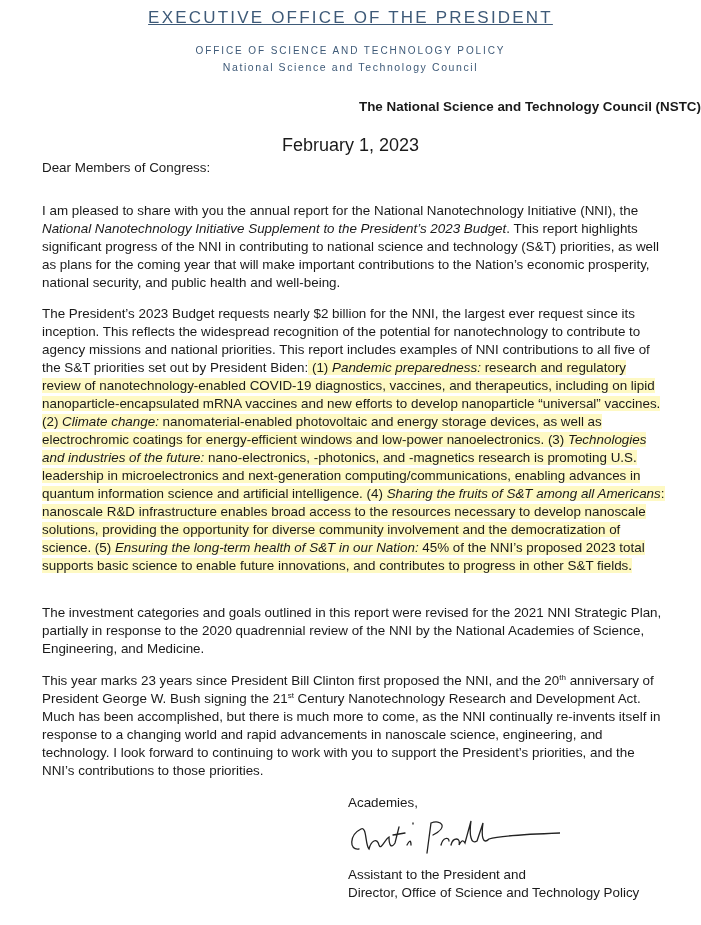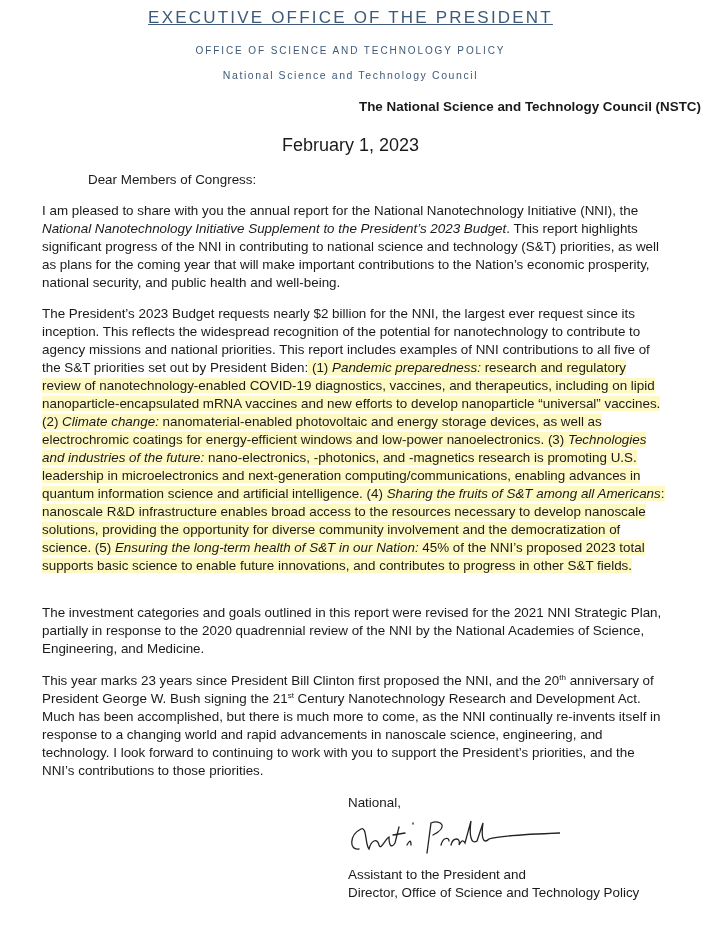--- a/index.html
+++ b/index.html
@@ -1,24 +1,24 @@
 <!DOCTYPE html>
 <html><head>
   <meta charset="utf-8">
   <style>
     html, body { margin: 0; padding: 0; background: #ffffff; }
     body { width: 701px; height: 925px; position: relative; overflow: hidden; font-family: "Liberation Sans", sans-serif; color: #1a1a1a; }
     .letterhead { position: absolute; left: 0; top: 8px; width: 701px; text-align: center; color: #3e5a78; }
     .lh1 { font-size: 17px; letter-spacing: 2.2px; line-height: 20px; text-decoration: underline; }
     .lh2 { font-size: 10px; letter-spacing: 1.9px; line-height: 16px; margin-top: 15px; }
-    .lh3 { font-size: 10.5px; letter-spacing: 1.6px; line-height: 16px; margin-top: 8px; }
+    .lh3 { font-size: 10.5px; letter-spacing: 1.6px; line-height: 16px; margin-top: 0; }
     .lh4 { font-size: 9.5px; letter-spacing: 2px; line-height: 14px; margin-top: 4px; }
     .council { position: absolute; top: 99px; left: 0; width: 701px; text-align: right; font-size: 13.4px; font-weight: bold; }
     .date { position: absolute; top: 135px; left: 0; width: 701px; text-align: center; font-size: 18px; }
-    .salutation { position: absolute; top: 172px; left: 42px; font-size: 13.4px; margin-left: 46px; }
+    .salutation { position: absolute; top: 160px; left: 42px; font-size: 13.4px; }
     .para { position: absolute; left: 42px; width: 625px; font-size: 13.4px; line-height: 18px; }
     #p1 { top: 202px; }
     #p2 { top: 305px; }
     #p3 { top: 604px; }
     #p4 { top: 672px; }
     .hl { background: #fef9c3; }
     i { font-style: italic; }
     sup { font-size: 8px; line-height: 0; vertical-align: 5px; }
     .closing { position: absolute; left: 348px; top: 795px; font-size: 13.4px; }
     .signature { position: absolute; left: 345px; top: 815px; width: 215px; height: 45px; }
@@ -38,21 +38,21 @@
 <div class="salutation">Dear Members of Congress:</div>
 
 <div class="para" id="p1"><span>I am pleased to share with you the annual report for the National Nanotechnology Initiative (NNI), the </span><i>National Nanotechnology Initiative Supplement to the President’s 2023 Budget</i><span>. This report highlights significant progress of the NNI in contributing to national science and technology (S&amp;T) priorities, as well as plans for the coming year that will make important contributions to the Nation’s economic prosperity, national security, and public health and well-being.</span></div>
 
 <div class="para" id="p2"><span>The President’s 2023 Budget requests nearly $2 billion for the NNI, the largest ever request since its inception. This reflects the widespread recognition of the potential for nanotechnology to contribute to agency missions and national priorities. This report includes examples of NNI contributions to all five of the S&amp;T priorities set out by President Biden:</span><span class="hl"><span> (1) </span><i>Pandemic preparedness:</i><span> research and regulatory review of nanotechnology-enabled COVID-19 diagnostics, vaccines, and therapeutics, including on lipid nanoparticle-encapsulated mRNA vaccines and new efforts to develop nanoparticle “universal” vaccines.</span><span> (2) </span><i>Climate change:</i><span> nanomaterial-enabled photovoltaic and energy storage devices, as well as electrochromic coatings for energy-efficient windows and low-power nanoelectronics.</span><span> (3) </span><i>Technologies and industries of the future:</i><span> nano-electronics, -photonics, and -magnetics research is promoting U.S. leadership in microelectronics and next-generation computing/communications, enabling advances in quantum information science and artificial intelligence.</span><span> (4) </span><i>Sharing the fruits of S&amp;T among all Americans</i><span>: nanoscale R&amp;D infrastructure enables broad access to the resources necessary to develop nanoscale solutions, providing the opportunity for diverse community involvement and the democratization of science.</span><span> (5) </span><i>Ensuring the long-term health of S&amp;T in our Nation:</i><span> 45% of the NNI’s proposed 2023 total supports basic science to enable future innovations, and contributes to progress in other S&amp;T fields.</span></span></div>
 
 <div class="para" id="p3">The investment categories and goals outlined in this report were revised for the 2021 NNI Strategic Plan, partially in response to the 2020 quadrennial review of the NNI by the National Academies of Science, Engineering, and Medicine.</div>
 
 <div class="para" id="p4"><span>This year marks 23 years since President Bill Clinton first proposed the NNI, and the 20</span><sup>th</sup><span> anniversary of President George W. Bush signing the 21</span><sup>st</sup><span> Century Nanotechnology Research and Development Act. Much has been accomplished, but there is much more to come, as the NNI continually re-invents itself in response to a changing world and rapid advancements in nanoscale science, engineering, and technology. I look forward to continuing to work with you to support the President’s priorities, and the NNI’s contributions to those priorities.</span></div>
 
-<div class="closing">National,</div>
+<div class="closing">Academies,</div>
 
 <svg class="signature" viewBox="0 0 215 45">
   <path d="M14 34 C4 36 4 20 16 14 C22 11 20 30 24 34 C26 26 32 22 34 30 C36 36 40 24 44 22 C44 30 46 34 50 28 L54 12 M48 20 L60 18 M62 30 C64 26 66 24 66 30 M68 8 L68 9" fill="none" stroke="#222" stroke-width="1.3" stroke-linecap="round"></path>
   <path d="M82 38 L86 8 C96 4 104 12 88 20 M96 30 C98 22 104 22 104 26 M106 30 C108 22 116 22 114 30 C116 26 118 24 120 28 L126 6 C124 20 126 30 132 26 L138 8 C136 22 138 30 144 24 C150 22 160 20 215 18" fill="none" stroke="#222" stroke-width="1.3" stroke-linecap="round"></path>
 </svg>
 
 <div class="signer">
   <div>Assistant to the President and</div>
   <div>Director, Office of Science and Technology Policy</div>
 </div>

